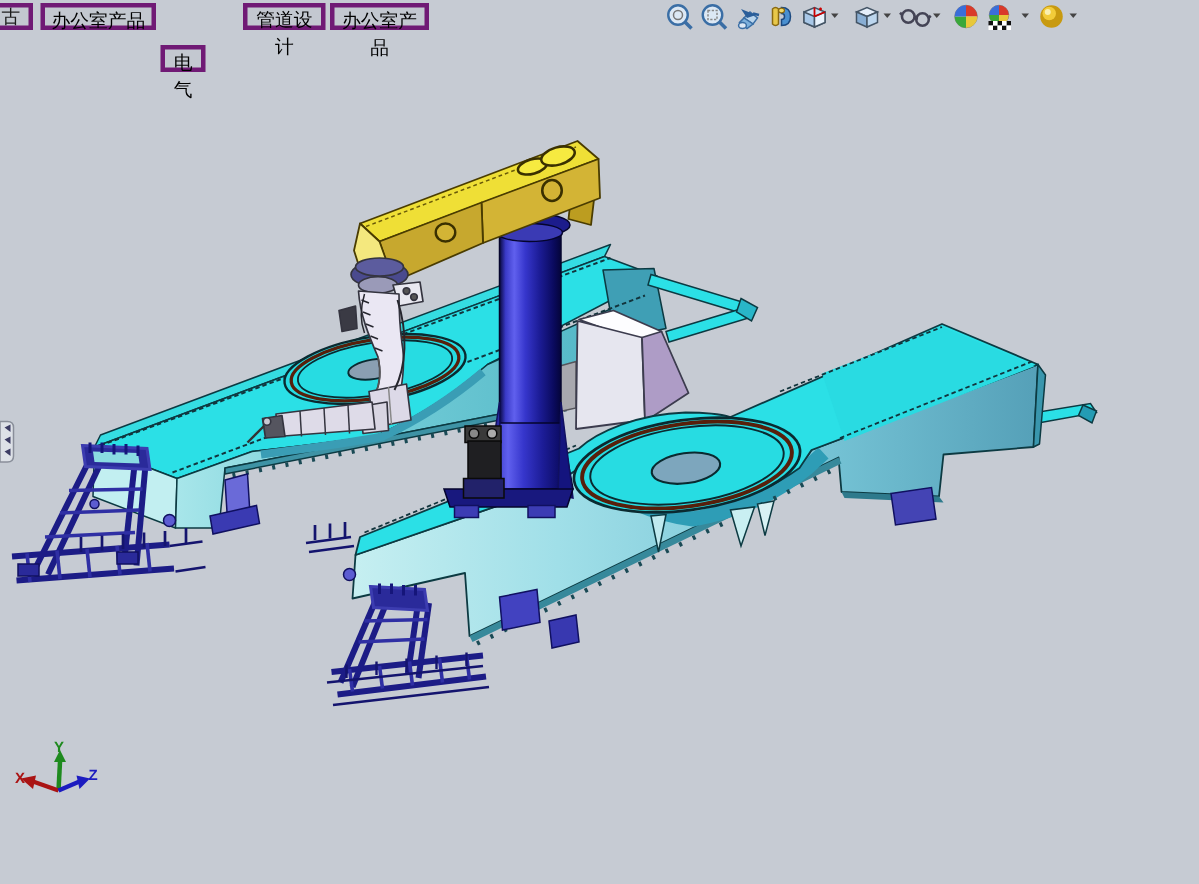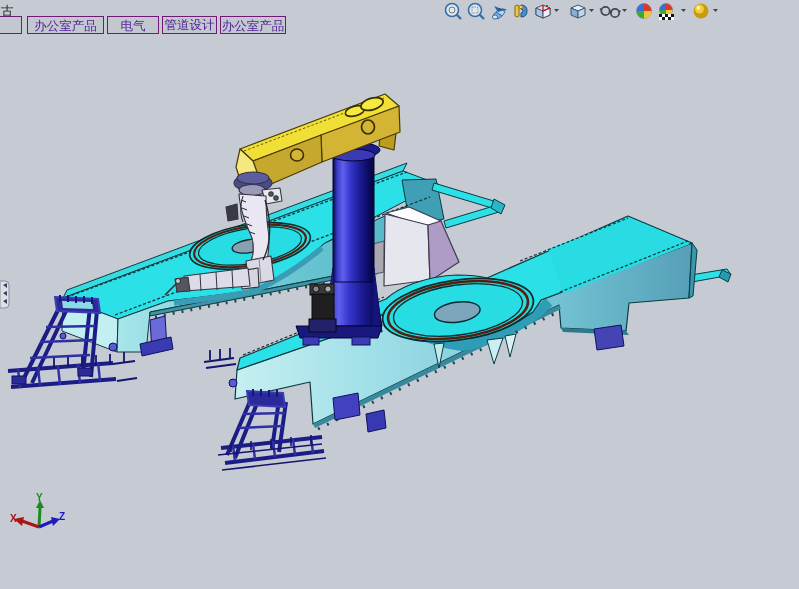--- a/index.html
+++ b/index.html
@@ -1,16 +1,16 @@
 <!DOCTYPE html>
 <html><head>
 <meta charset="utf-8">
 <style>
   html,body{margin:0;padding:0;width:799px;height:589px;overflow:hidden;background:#c6cbd3;font-family:"Liberation Sans",sans-serif;}
-  .tab{position:absolute;top:16px;height:18px;background:#c3c8d0;border:1px solid #701a75;color:#4c1d95;font-size:12.5px;text-align:center;line-height:18px;box-sizing:border-box;}
+  .tab{position:absolute;top:2px;height:18px;background:#c3c8d0;border:3px solid #701a75;color:#000000;font-size:12.5px;text-align:center;line-height:18px;box-sizing:border-box;}
 </style>
 </head>
 <body>
 
 <svg id="model" width="799" height="589" viewBox="0 0 799 589" style="position:absolute;left:0;top:0">
 <defs>
   <linearGradient id="colGrad" x1="0" y1="0" x2="1" y2="0">
     <stop offset="0" stop-color="#08083e"></stop>
     <stop offset="0.1" stop-color="#3a3ac8"></stop>
     <stop offset="0.24" stop-color="#6060ee"></stop>
@@ -281,21 +281,21 @@
 <g fill="#3c3c64">
   <polygon points="3,285 7,283 7,288"></polygon>
   <polygon points="3,293 7,291 7,296"></polygon>
   <polygon points="3,301 7,299 7,304"></polygon>
 </g>
 </svg>
 
 <div class="tab" style="left:-30px;width:52px;"></div>
 <div style="position:absolute;left:1px;top:2px;height:18px;line-height:18px;font-size:12.5px;color:#1c1c1c;">古</div>
 <div class="tab" style="left:27px;width:77px;">办公室产品</div>
-<div class="tab" style="left:107px;width:52px;">电气</div>
+<div class="tab" style="left:107px;width:30px;margin-top:28px;">电气</div>
 <div class="tab" style="left:162px;width:55px;font-family:Liberation Mono, monospace;">管道设计</div>
 <div class="tab" style="left:220px;width:66px;">办公室产品</div>
 
 <svg width="290" height="26" viewBox="0 0 290 26" style="position:absolute;left:438px;top:0">
 
   <g transform="translate(6,3)">
     <circle cx="8" cy="7" r="6.5" fill="#dce8f4" stroke="#3a6ea5" stroke-width="1.6"></circle>
     <circle cx="8" cy="7" r="3" fill="none" stroke="#777" stroke-width="1"></circle>
     <line x1="12.5" y1="11.5" x2="17" y2="16" stroke="#3a6ea5" stroke-width="2.4"></line>
   </g>

